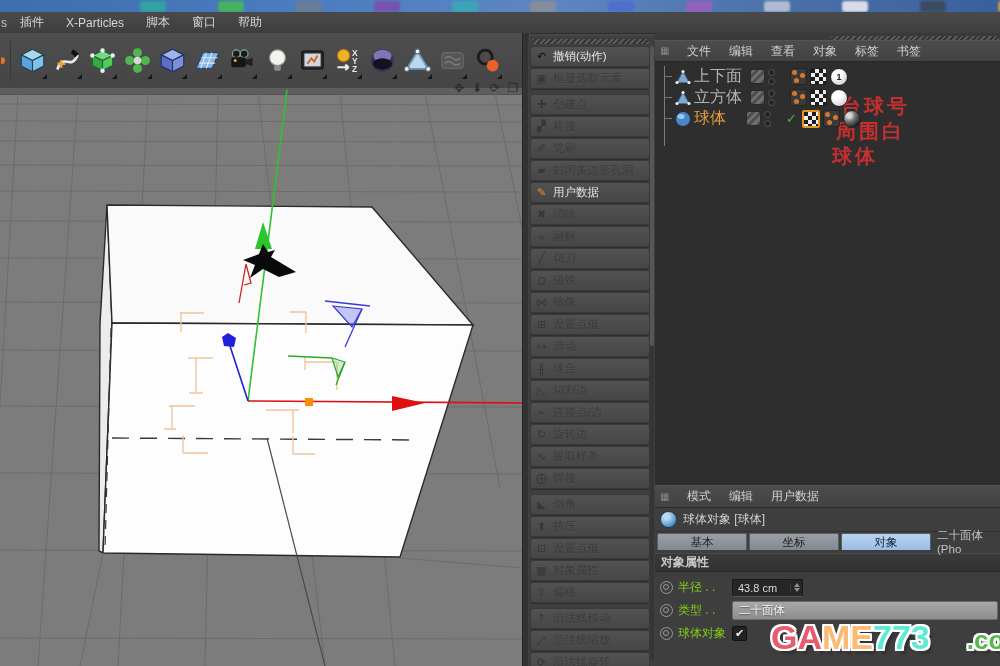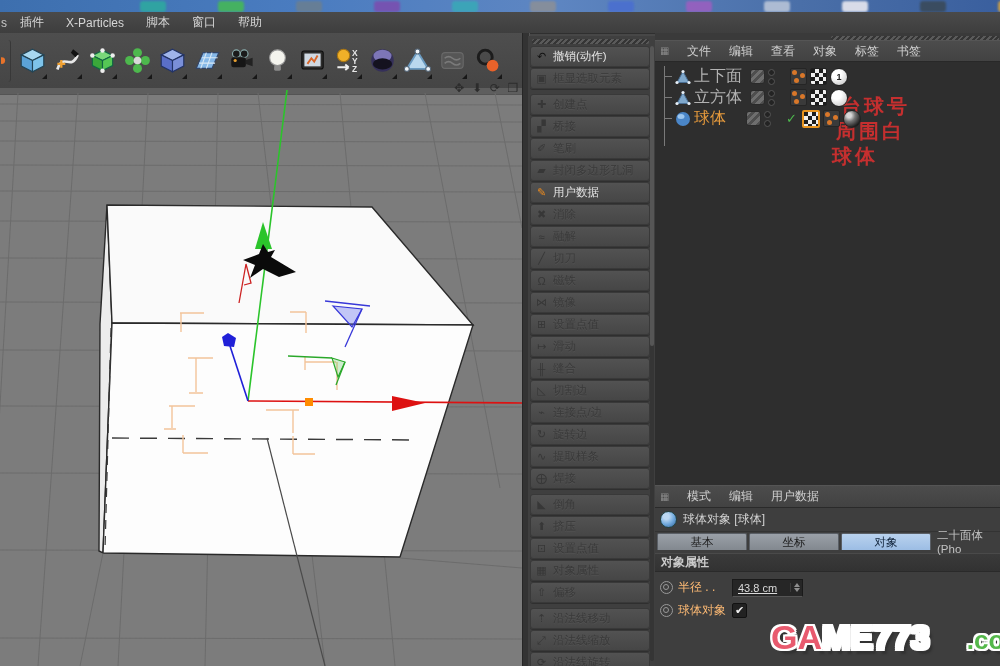--- a/index.html
+++ b/index.html
@@ -110,24 +110,24 @@
     border:1px solid #5a5f66;border-bottom:none;cursor:pointer;}
   .tab.selected{background:linear-gradient(#b9d2ee,#9cbde4);color:#10233a;}
   .tab.partial{flex:1;background:none;border:none;color:#c2c2c2;justify-content:flex-start;padding-left:4px;}
   #am-section{height:17px;margin-top:3px;background:linear-gradient(#3a3a3a,#323232);
     border-top:1px solid #4a4a4a;border-bottom:1px solid #2a2a2a;
     display:flex;align-items:center;padding-left:6px;color:#cccccc;font-size:12px;font-weight:bold;}
   #am-fields{position:relative;margin-top:4px;}
   .field-row{height:23px;display:flex;align-items:center;padding-left:5px;}
   .keyring{width:11px;height:11px;border:1.5px solid #999;border-radius:50%;margin-right:5px;position:relative;flex:0 0 11px;}
   .keyring::after{content:"";position:absolute;left:2.2px;top:2.2px;width:4px;height:4px;border:1px solid #999;border-radius:50%;}
-  .field-label{color:#fdba74;font-size:12px;width:52px;white-space:nowrap;overflow:hidden;}
+  .field-label{color:#84cc16;font-size:12px;width:52px;white-space:nowrap;overflow:hidden;}
   .valuebox{width:62px;height:16px;background:#262626;border:1px solid #1a1a1a;border-bottom-color:#555;
     color:#dadada;font-size:11px;display:flex;align-items:center;padding:0 2px 0 5px;margin-left:2px;}
-  .valuebox .vtext{flex:1;text-decoration:underline;}
+  .valuebox .vtext{flex:1;}
   .spinner{display:flex;flex-direction:column;justify-content:center;gap:1px;border-left:1px solid #3c3c3c;padding-left:3px;}
   .spinner i{width:0;height:0;border-left:3px solid transparent;border-right:3px solid transparent;}
   .spinner .up{border-bottom:4px solid #8f8f8f;}
   .spinner .dn{border-top:4px solid #8f8f8f;}
   .dropdown{flex:1;height:17px;margin:0 2px 0 2px;background:linear-gradient(#a8a8a8,#8d8d8d);
     border:1px solid #6a6a6a;border-radius:2px;display:flex;align-items:center;padding-left:6px;
     color:#f5f5f5;font-size:11.5px;text-shadow:0 1px 1px rgba(0,0,0,.45);}
   .checkbox{width:13px;height:13px;background:#222;border:1px solid #111;border-radius:2px;margin-left:2px;
     color:#f0f0f0;font-size:11px;line-height:13px;text-align:center;font-weight:bold;}
   
@@ -613,20 +613,25 @@
           <div class="valuebox">
             <span class="vtext">43.8 cm</span>
             <span class="spinner">
               <i class="up"></i>
               <i class="dn"></i>
             </span>
           </div>
         </div>
         <div class="field-row">
           <span class="keyring"></span>
+          <span class="field-label">类型 . .</span>
+          <div class="dropdown">二十面体</div>
+        </div>
+        <div class="field-row">
+          <span class="keyring"></span>
           <span class="field-label">球体对象</span>
           <div class="checkbox">✔</div>
         </div>
       </div>
   </div>
 </div>
 
-<div id="watermark"><span style="color: rgb(232, 90, 110);">GA</span><span style="color: #ffffff;">ME</span><span style="color: #ffffff;">773</span><span class="seg-com" style="color: rgb(85, 184, 75);">.com</span></div>
+<div id="watermark"><span style="color: rgb(232, 90, 110);">GA</span><span style="color: #fdba74;">ME</span><span style="color: #5eead4;">773</span><span class="seg-com" style="color: rgb(85, 184, 75);">.com</span></div>
 
 </body></html>

